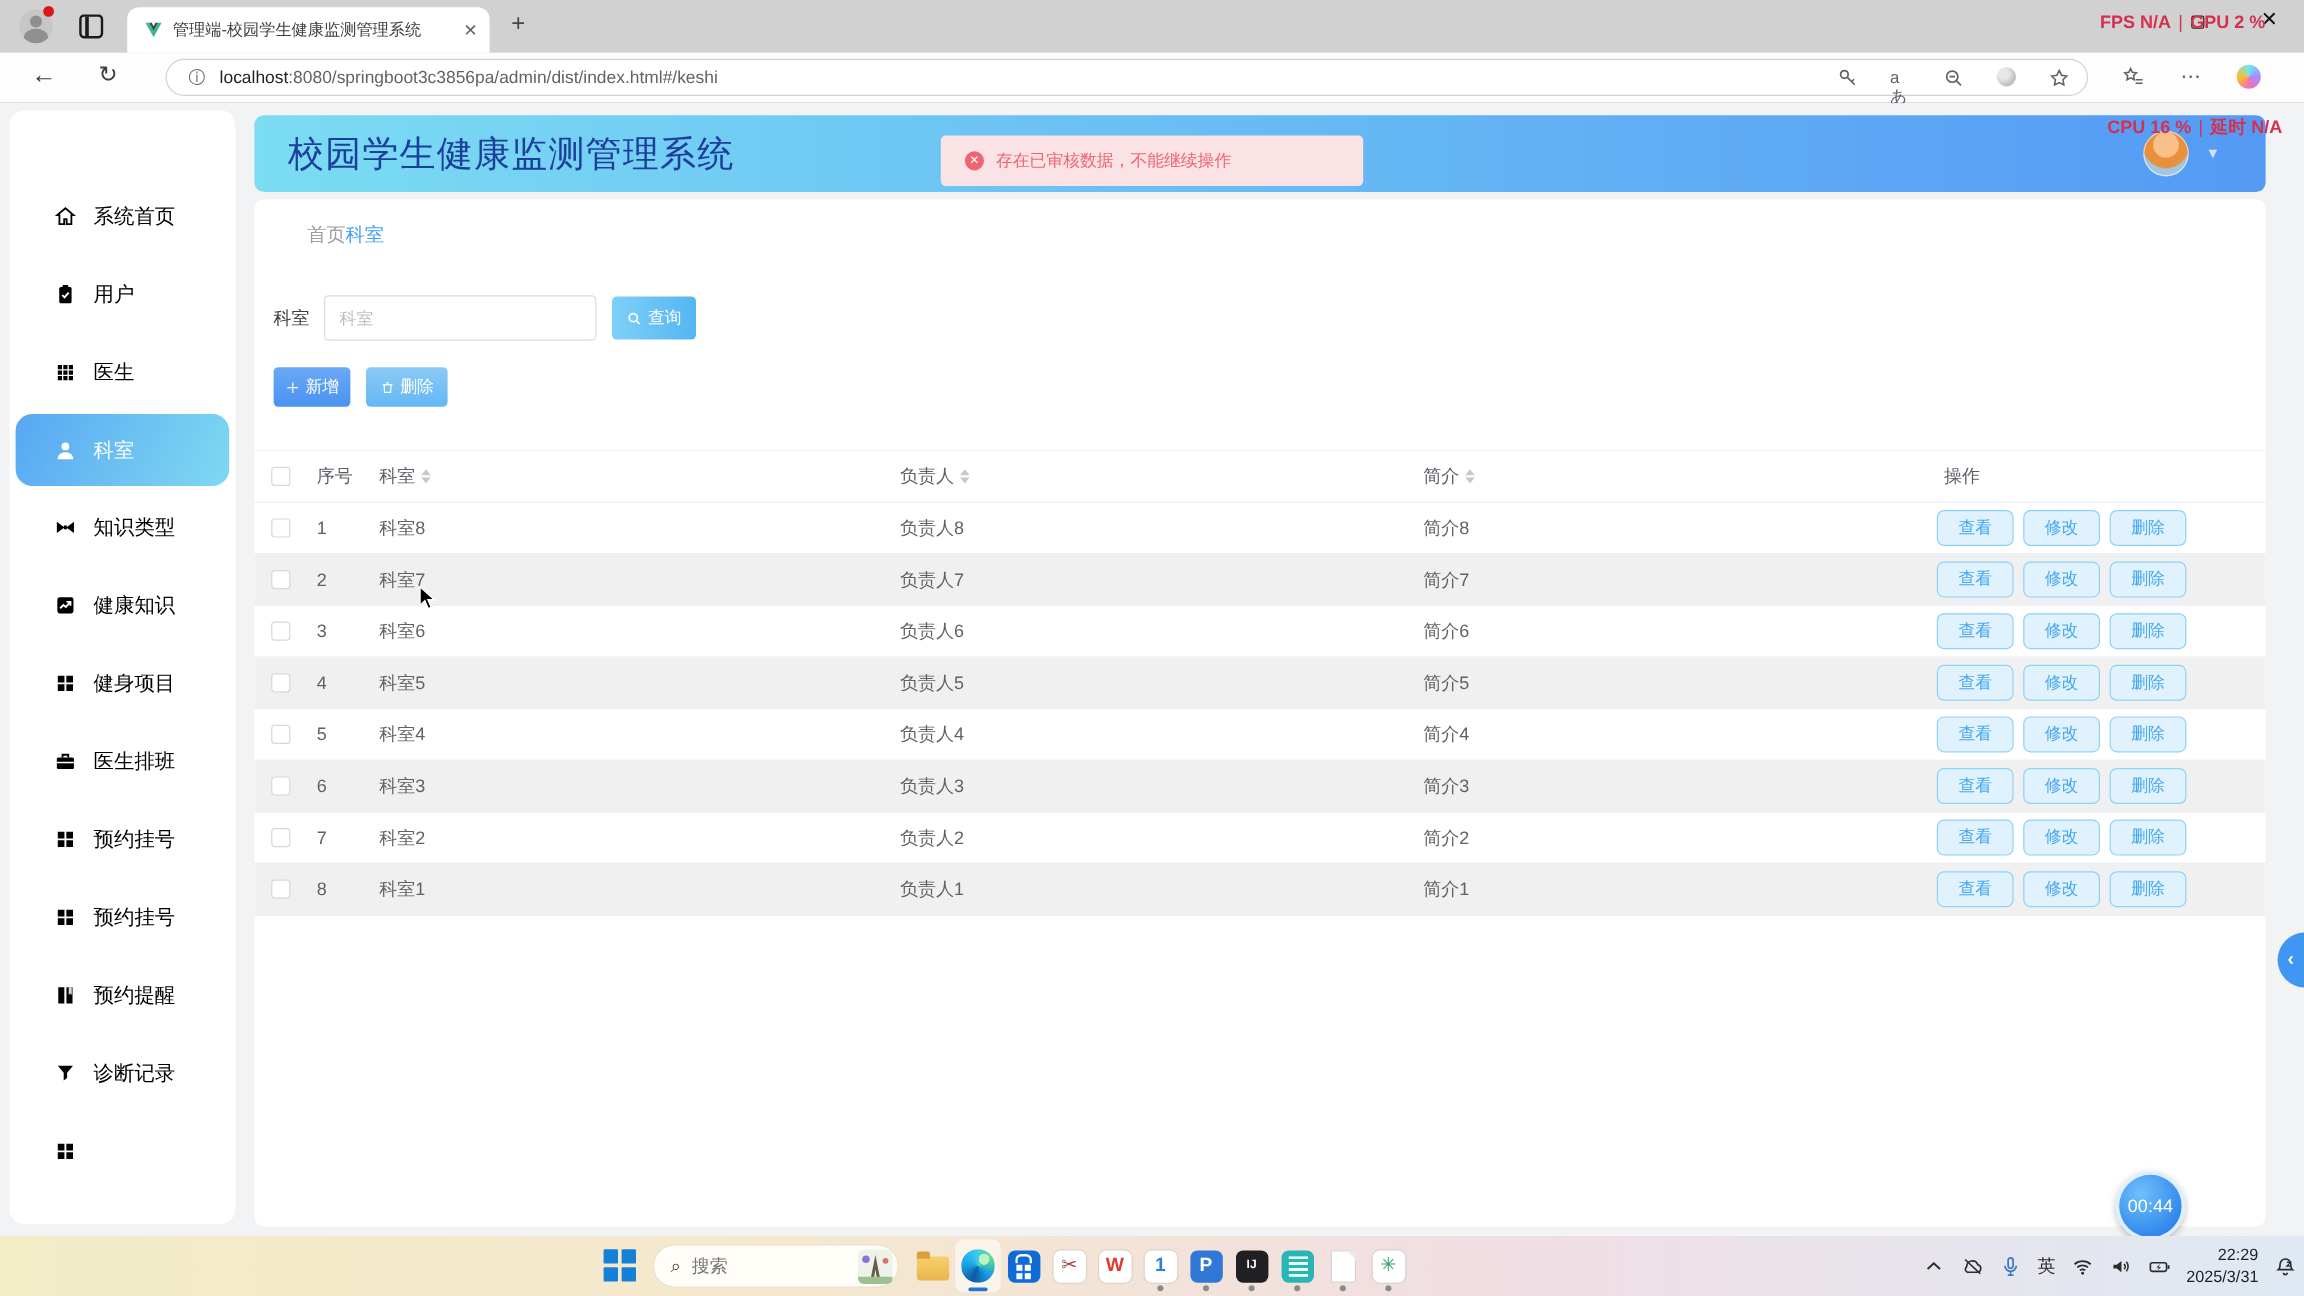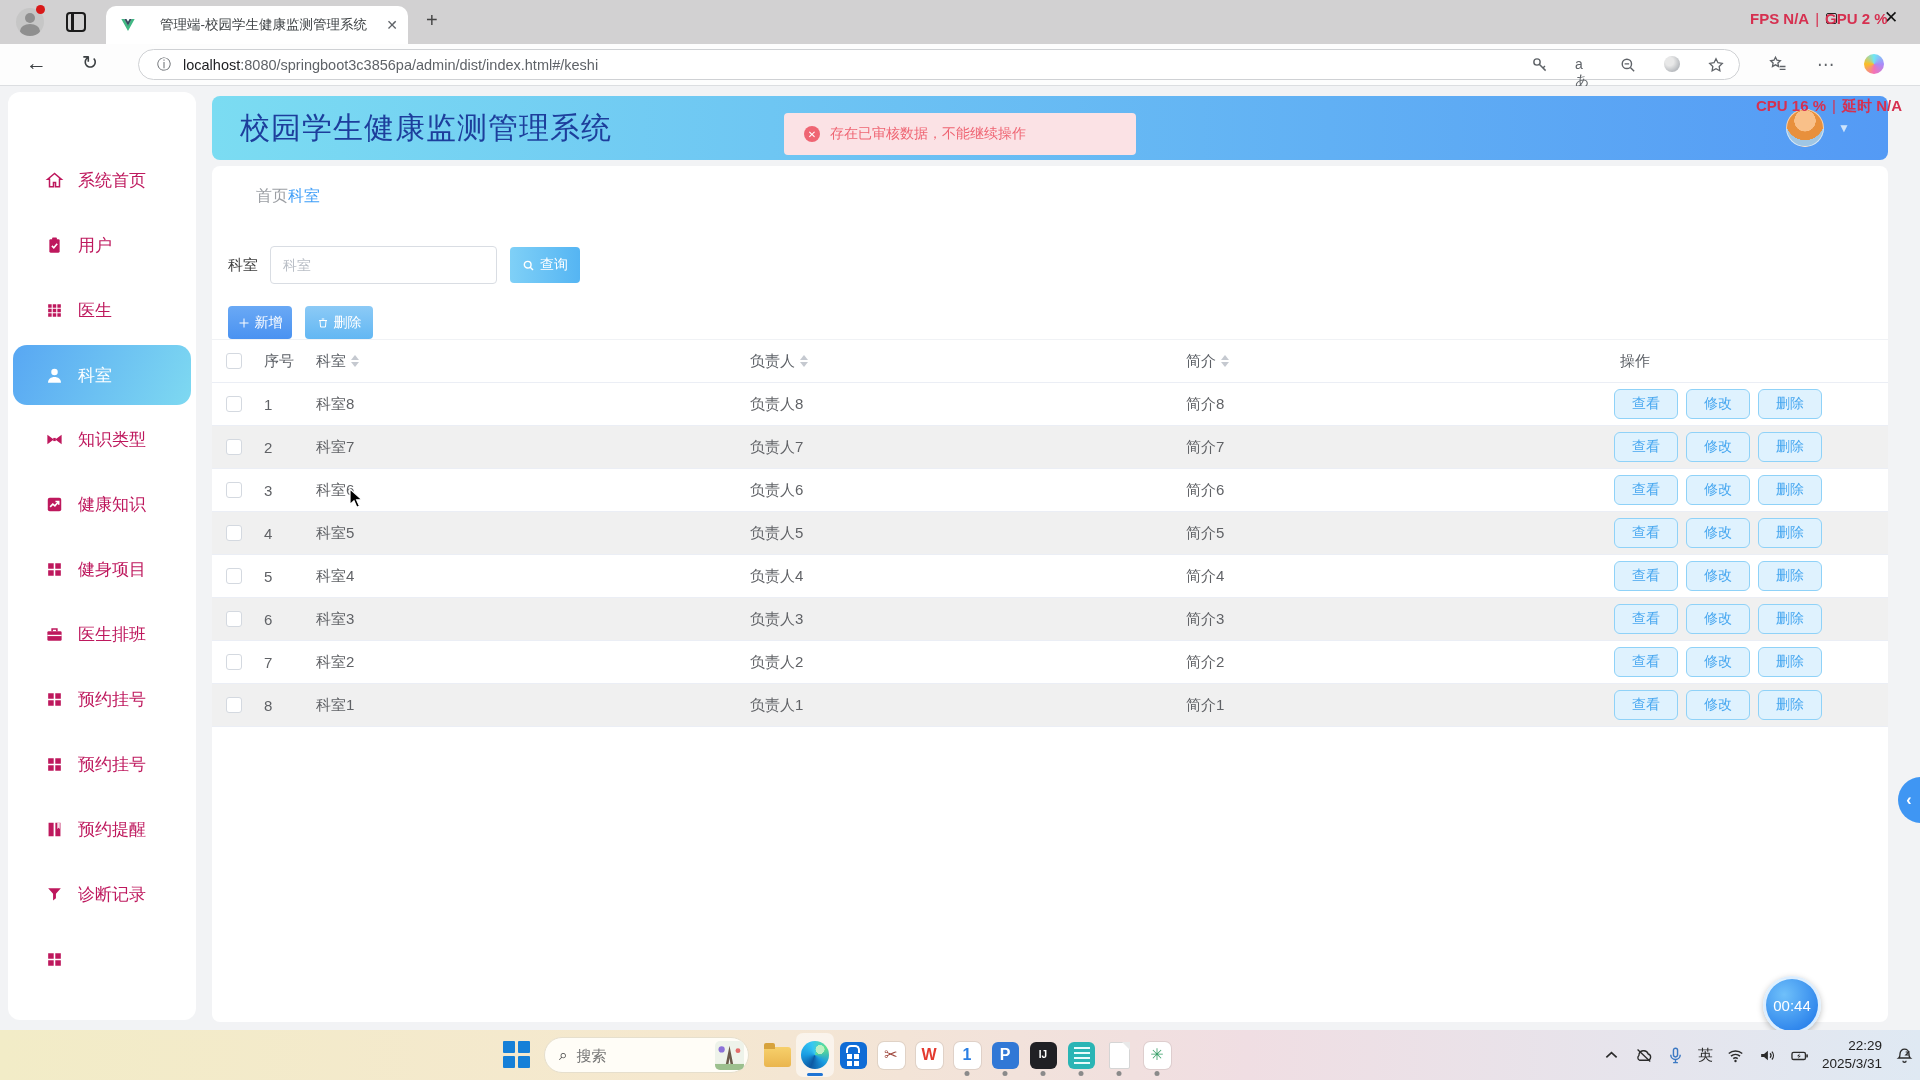--- a/index.html
+++ b/index.html
@@ -9,21 +9,21 @@
   
   #tabbar { position:absolute; left:0; top:0; width:1920px; height:44px; background:#d2d1d2; }
   .chrome-avatar { position:absolute; left:16px; top:8px; width:28px; height:28px; border-radius:50%;
     background:#c6c6c6; overflow:hidden; }
   .chrome-avatar::before { content:""; position:absolute; left:9px; top:5px; width:10px; height:10px; border-radius:50%; background:#8f8f8f; }
   .chrome-avatar::after { content:""; position:absolute; left:4px; top:16px; width:20px; height:14px; border-radius:50%; background:#8f8f8f; }
   .avatar-dot { position:absolute; left:36px; top:5px; width:9px; height:9px; border-radius:50%; background:#d81919; }
   .ws-icon { position:absolute; left:66px; top:12px; width:20px; height:20px; border:2.2px solid #1b1b1b; border-radius:4px; }
   .ws-icon::before { content:""; position:absolute; left:3px; top:0; width:3px; height:16px; background:#1b1b1b; }
   .tab { position:absolute; left:106px; top:6px; width:302px; height:38px; background:#fff; border-radius:10px 10px 0 0;
-    display:flex; align-items:center; padding:0 10px 0 14px;gap:16px; }
+    display:flex; align-items:center; padding:0 10px 0 14px; }
   .tab-title { font-size:13.5px; color:#3c4043; width:238px; overflow:hidden; white-space:nowrap; }
   .tab-close { margin-left:auto; font-size:14px; color:#5f6368; cursor:default; }
   .newtab { position:absolute; left:426px; top:9px; font-size:20px; color:#454545; }
   .vue-logo { width:16px; height:16px; margin-right:8px; flex:0 0 auto; }
   .win-restore { position:absolute; left:1826px; top:13px; width:11px; height:11px; border:1.6px solid #222; border-radius:2px; }
   .win-close { position:absolute; left:1884px; top:7px; font-size:17px; color:#111; }
   .perf1 { position:absolute; left:1750px; top:10px; font-size:15px; font-weight:bold; color:#d63050; white-space:nowrap; z-index:5; }
   .perf2 { position:absolute; left:1756px; top:53px; font-size:15px; font-weight:bold; color:#d63050; white-space:nowrap; z-index:50; }
   .perf-sep { margin:0 6px; font-weight:normal; }
 
@@ -41,21 +41,21 @@
   .edge-swirl { width:16px; height:16px; border-radius:50%; background:radial-gradient(circle at 35% 35%, #e8e8e8 28%, #b9bcc0 70%); }
   .toolbar-right { position:absolute; left:1768px; top:10px; display:flex; align-items:center; gap:28px; color:#5f6368; }
   .copilot { width:20px; height:20px; border-radius:50%; background:conic-gradient(#6ee7f5,#a78bfa,#f472b6,#fbbf24,#6ee7f5); }
 
   
   #page { position:absolute; left:0; top:86px; width:1920px; height:944px; background:#f2f3f5; overflow:hidden; }
 
   
   #sidebar { position:absolute; left:8px; top:6px; width:188px; height:928px; background:#fff; border-radius:12px;
     overflow:hidden; padding-top:56px; }
-  .side-item { height:65px; display:flex; align-items:center; padding-left:36px; color:#be185d; font-size:17px; }
+  .side-item { height:65px; display:flex; align-items:center; padding-left:36px; color:#000000; font-size:17px; }
   .side-icon { width:20px; height:20px; margin-right:14px; display:flex; align-items:center; justify-content:center; font-size:18px; }
   .side-icon svg { width:19px; height:19px; }
   .side-item.active { height:60px; margin:2px 5px; padding-left:31px; border-radius:14px; color:#fff;
     background:linear-gradient(115deg,#58a7f3,#7ed9f1); }
 
   
   #appheader { position:absolute; left:212px; top:10px; width:1676px; height:64px; border-radius:8px;
     background:linear-gradient(90deg,#7bdcf2,#549af5); display:flex; align-items:center; }
   #app-title { margin-left:28px; font-size:30px; font-weight:normal; color:#1d3e9c; letter-spacing:1px; }
   .user-area { margin-left:auto; margin-right:38px; display:flex; align-items:center; gap:14px; }
@@ -85,21 +85,21 @@
     background:linear-gradient(90deg,#7fd0f7,#55b5f3); display:flex; align-items:center; justify-content:center; gap:5px; font-family:inherit; }
   .btn-query svg { width:13px; height:13px; }
 
   .action-row { display:flex; gap:13px; margin:22px 0 0 16px; }
   .btn-add { height:33px; width:64px; border:none; border-radius:4px; color:#fff; font-size:14px;
     background:linear-gradient(180deg,#6aa9f5,#4a92f1); display:flex; align-items:center; justify-content:center; gap:5px; font-family:inherit; }
   .btn-del { height:33px; width:68px; border:none; border-radius:4px; color:#fff; font-size:14px;
     background:linear-gradient(180deg,#8ccaf6,#62b7f3); display:flex; align-items:center; justify-content:center; gap:5px; font-family:inherit; }
   .btn-add svg,.btn-del svg { width:12px; height:12px; }
 
-  #table { width:1676px; }
+  #table { margin-top:36px; width:1676px; }
   .t-row { display:grid; grid-template-columns:46px 52px 434px 436px 434px 1fr; align-items:center; height:43px;
     border-bottom:1px solid #ebeef5; font-size:15px; color:#606266; }
   .t-head { height:44px; border-top:1px solid #f0f2f5; color:#5c6066; font-weight:500; }
   .t-row.even { background:#f0f0f0; }
   .cbx { width:16px; height:16px; border:1px solid #d4d9e0; border-radius:3px; background:#fff; margin-left:14px; }
   .cell { padding-left:6px; white-space:nowrap; }
   .hcell { display:flex; align-items:center; gap:5px; }
   .carets { display:inline-flex; flex-direction:column; gap:2px; }
   .carets i { width:0; height:0; border-left:4px solid transparent; border-right:4px solid transparent; }
   .carets .up { border-bottom:5px solid #c5c9d0; }

